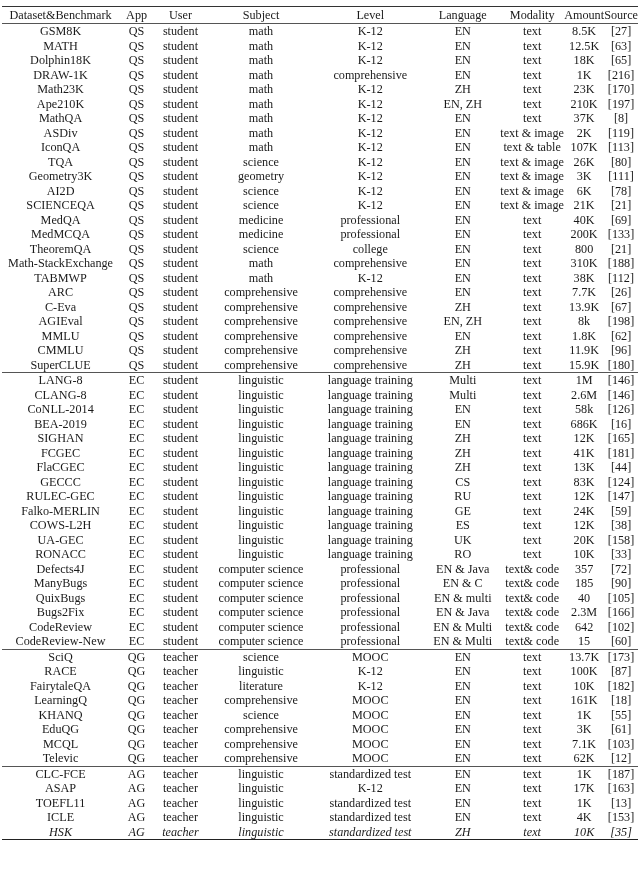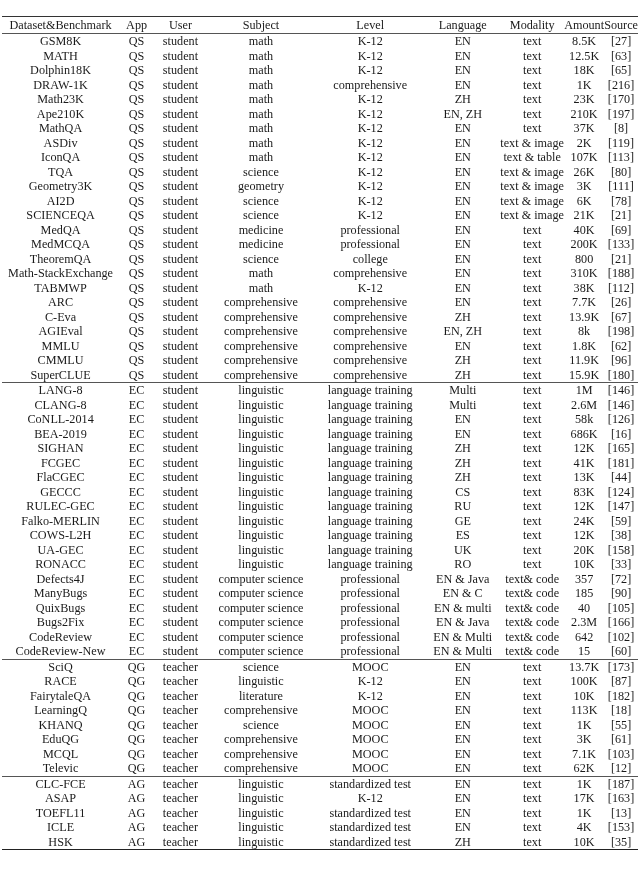--- a/index.html
+++ b/index.html
@@ -1,26 +1,26 @@
 <!DOCTYPE html>
 <html><head>
 <meta charset="utf-8">
 <style>
   html, body { margin: 0; padding: 0; background: #ffffff; }
   body { width: 640px; height: 882px; overflow: hidden; position: relative;
          font-family: "Liberation Serif", "DejaVu Serif", serif; color: #1a1a1a; }
   .caption-cut { position: absolute; left: 0; top: -12px; width: 640px; height: 16px;
                  font-size: 18px; color: #333; white-space: nowrap; overflow: hidden; }
-  table { position: absolute; left: 2px; top: 16px; width: 636px; border-collapse: collapse;
+  table { position: absolute; left: 2px; top: 6px; width: 636px; border-collapse: collapse;
           font-size: 12.2px; line-height: 14.5px; }
   th, td { padding: 0; height: 14.5px; text-align: center; white-space: nowrap; font-weight: normal; }
   thead tr { border-top: 1.3px solid #333; border-bottom: 1.2px solid #555; }
   thead th { height: 16px; }
   tbody.group + tbody.group tr:first-child { border-top: 1.2px solid #555; }
-  tbody.group:last-of-type tr:last-child { border-bottom: 1.4px solid #222; }
+  tbody.group:last-of-type tr:last-child { border-bottom: 1.4px solid #222; font-style: italic; }
   col.c-name { width: 118px; } col.c-app { width: 36px; } col.c-user { width: 54px; }
   col.c-subj { width: 110px; } col.c-level { width: 112px; } col.c-lang { width: 76px; }
   col.c-mod { width: 64px; } col.c-amt { width: 38px; } col.c-src { width: 28px; }
 </style>
 </head>
 <body>
 
 <div class="caption-cut"></div>
 
 <table>
@@ -560,21 +560,21 @@
         <td>[182]</td>
       </tr>
       <tr>
         <td>LearningQ</td>
         <td>QG</td>
         <td>teacher</td>
         <td>comprehensive</td>
         <td>MOOC</td>
         <td>EN</td>
         <td>text</td>
-        <td>113K</td>
+        <td>161K</td>
         <td>[18]</td>
       </tr>
       <tr>
         <td>KHANQ</td>
         <td>QG</td>
         <td>teacher</td>
         <td>science</td>
         <td>MOOC</td>
         <td>EN</td>
         <td>text</td>

